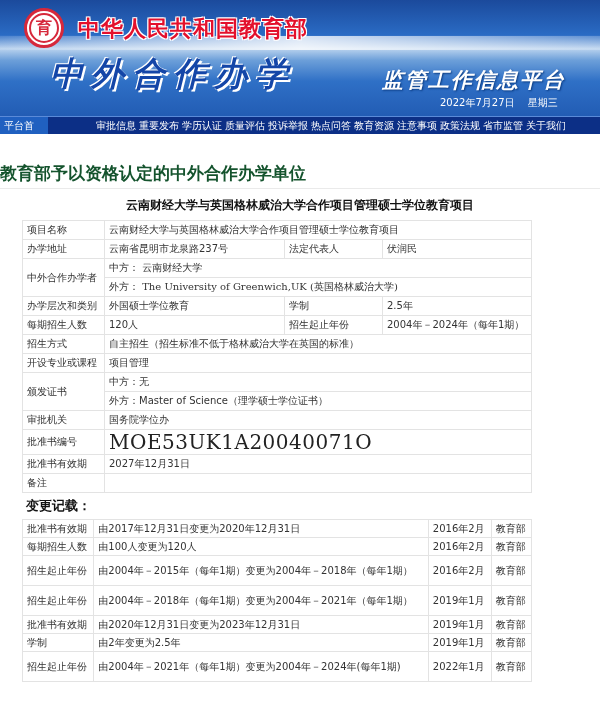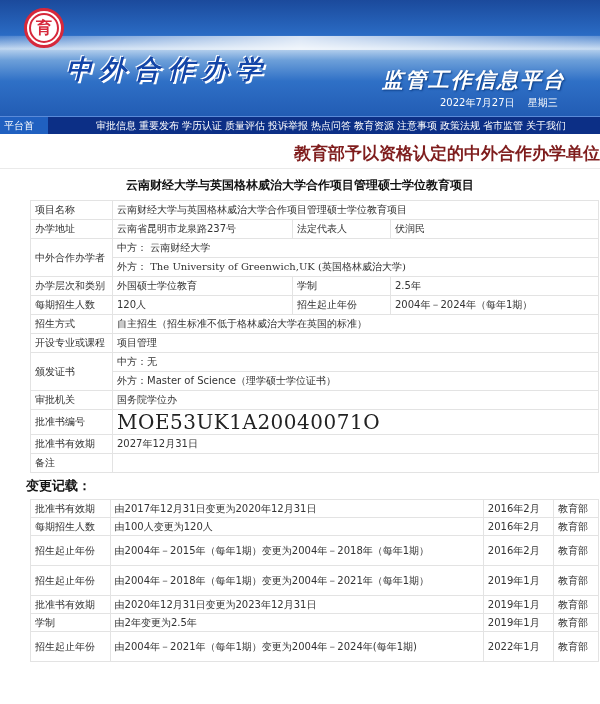--- a/index.html
+++ b/index.html
@@ -2,47 +2,48 @@
 <html><head>
 <meta charset="utf-8">
 <style>
   * { box-sizing: border-box; margin: 0; padding: 0; }
   body { width: 600px; height: 704px; overflow: hidden; background: #fff; font-family: "DejaVu Sans", "Liberation Sans", sans-serif; font-size: 11px; color: #333; }
   .banner { position: relative; width: 600px; height: 116px; background: linear-gradient(180deg, #1b4a9c 0%, #2a6bc4 30%, #b9d2ee 42%, #6c9fd9 52%, #2f70c6 70%, #225cb4 100%); overflow: hidden; }
   .banner .glow { position: absolute; left: 0; top: 36px; width: 600px; height: 14px; background: linear-gradient(90deg, rgba(255,255,255,0.1), rgba(255,255,255,0.8), rgba(255,255,255,0.2)); }
   .logo { position: absolute; left: 24px; top: 8px; width: 40px; height: 40px; border-radius: 50%; border: 3px solid #d6283b; background: #fff; display: flex; align-items: center; justify-content: center; }
   .logo-inner { width: 30px; height: 30px; border-radius: 50%; border: 2px solid #d6283b; display: flex; align-items: center; justify-content: center; color: #d6283b; font-weight: bold; font-size: 16px; }
   .ministry { position: absolute; left: 78px; top: 14px; font-size: 22px; font-weight: bold; color: #e3102c; letter-spacing: 1px; text-shadow: 1px 1px 0 #fff, -1px -1px 0 #fff, 1px -1px 0 #fff, -1px 1px 0 #fff; }
-  .big-title { position: absolute; left: 66px; top: 52px; font-family: "DejaVu Serif", serif; font-style: italic; font-weight: bold; font-size: 26px; color: #1446a8; letter-spacing: 8px; text-shadow: 2px 2px 0 #fff, -1px -1px 0 #fff; }
+  .big-title { position: absolute; left: 50px; top: 52px; font-family: "DejaVu Serif", serif; font-style: italic; font-weight: bold; font-size: 33px; color: #1446a8; letter-spacing: 8px; text-shadow: 2px 2px 0 #fff, -1px -1px 0 #fff; }
   .en-title { position: absolute; left: 64px; top: 96px; font-style: italic; font-weight: bold; font-size: 11.5px; color: #0a2f7a; text-shadow: 1px 1px 0 #fff, -1px -1px 0 #fff, 1px -1px 0 #fff, -1px 1px 0 #fff; }
   .platform { position: absolute; left: 382px; top: 66px; font-size: 21px; font-weight: bold; color: #fff; letter-spacing: 2px; text-shadow: 1px 1px 2px #0a3a80; font-style: italic; }
   .date { position: absolute; left: 440px; top: 96px; font-size: 10px; color: #fff; }
   .date span { margin-right: 10px; }
   .navbar { display: flex; height: 18px; background: #0c2f86; border-top: 1px solid #5a8ad8; }
   .nav-home { width: 48px; background: #2060c0; color: #fff; font-size: 10px; padding-left: 4px; line-height: 17px; }
   .nav-items { display: flex; padding-left: 48px; align-items: flex-end; }
   .nav-item { color: #fff; font-size: 10px; line-height: 17px; margin-right: 3px; white-space: nowrap; }
-  .headline { text-align: right; color: #7f1d1d; font-family: "DejaVu Serif", serif; font-weight: bold; font-size: 17px; margin-top: 4px; height: 30px; line-height: 30px; }
+  .headline { text-align: left; color: #14532d; font-family: "DejaVu Serif", serif; font-weight: bold; font-size: 17px; margin-top: 24px; height: 30px; line-height: 30px; }
   .divider { height: 1px; background: #eaeaea; margin: 0 0 8px 0; }
   .proj-title { text-align: center; font-size: 12px; font-weight: bold; color: #111; margin: 6px 0 6px; }
-  table { border-collapse: collapse; width: 569px; margin-left: 30px; }
+  table { border-collapse: collapse; width: 510px; margin-left: 22px; }
   td { border: 1px solid #e3e3e3; padding: 0 4px; font-size: 10px; color: #333; height: 19px; }
   td.lbl { width: 82px; }
   .approval-no { font-family: "DejaVu Serif", serif; font-size: 20px; letter-spacing: 0.5px; color: #222; }
   .changes-title { margin: 4px 0 4px 26px; font-size: 13px; font-weight: bold; color: #111; }
   .chg td { height: 18px; }
 </style>
 </head>
 <body>
 
 <div class="banner">
   <div class="glow"></div>
   <div class="logo">
     <div class="logo-inner">育</div>
   </div>
+  <div class="ministry">中华人民共和国教育部</div>
   <div class="big-title">中外合作办学</div>
   <div class="platform">监管工作信息平台</div>
   <div class="date">
     <span>2022年7月27日</span>
     <span>星期三</span>
   </div>
 </div>
 
 <div class="navbar">
   <div class="nav-home">平台首</div>

